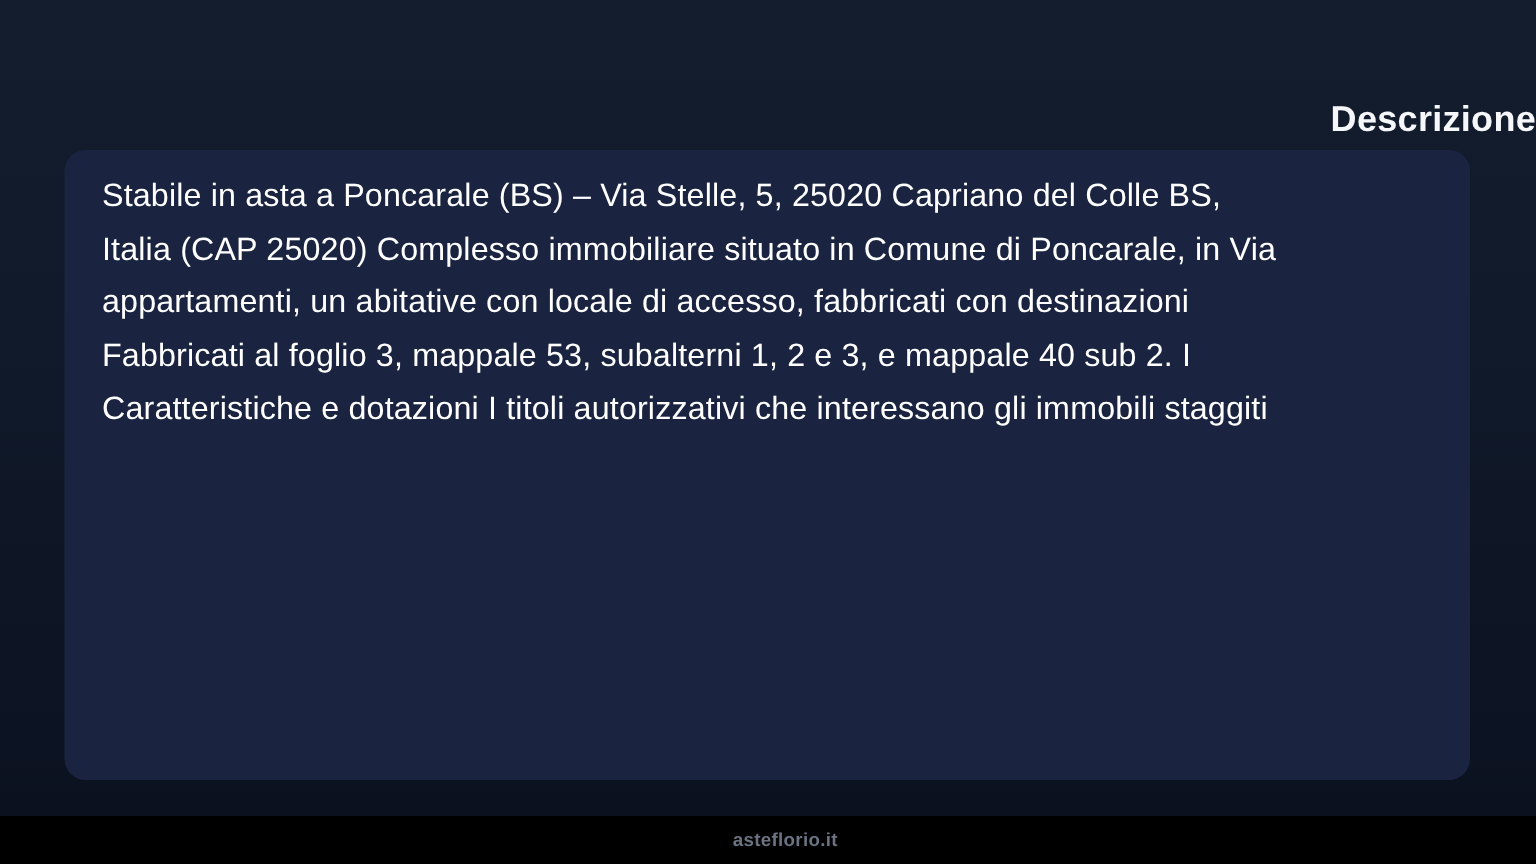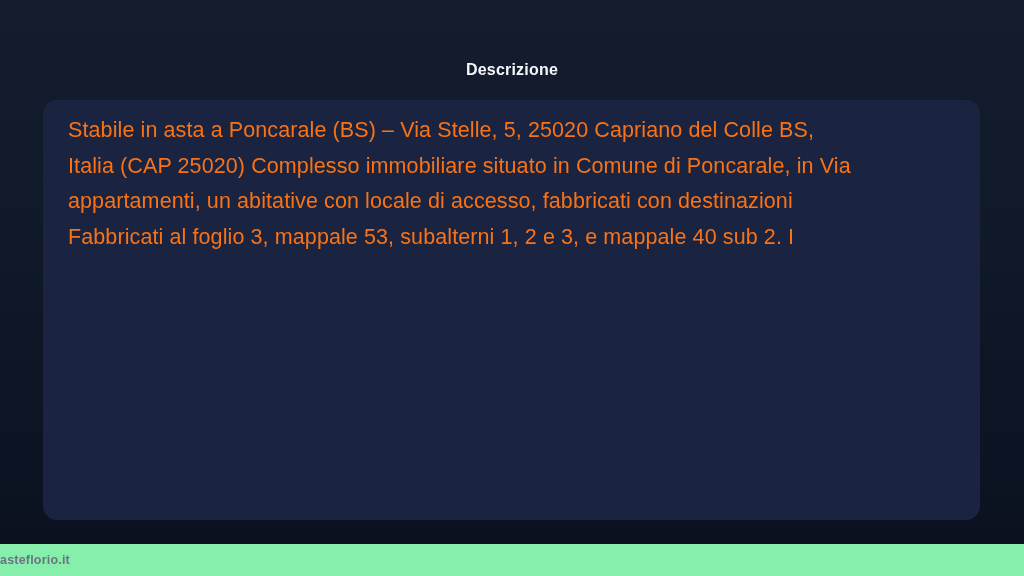--- a/index.html
+++ b/index.html
@@ -12,68 +12,71 @@
     position: relative;
     overflow: hidden;
     font-family: "Liberation Sans", sans-serif;
     background: linear-gradient(180deg, #141d2e 0%, #111a2b 35%, #0c1322 85%, #0a101c 100%);
   }
   .page-title {
     position: absolute;
     top: 50px;
     left: 0;
     right: 0;
-    text-align: center;
+    text-align: right;
     color: #f5f7fa;
-    font-size: 16px;
+    font-size: 24px;
     font-weight: 700;
     letter-spacing: 0.2px;
   }
   .description-card {
     position: absolute;
     left: 43px;
     top: 100px;
     width: 937px;
     height: 420px;
     box-sizing: border-box;
     background: #1a2440;
     border-radius: 14px;
     padding: 13px 25px;
   }
   .description-line {
-    color: #f97316;
+    color: #ffffff;
     font-size: 21.5px;
     line-height: 35.5px;
     white-space: nowrap;
     letter-spacing: 0.1px;
   }
   .footer-bar {
     position: absolute;
     left: 0;
     right: 0;
     bottom: 0;
     height: 32px;
-    background: #86efac;
+    background: #000000;
     display: flex;
     align-items: center;
+    justify-content: center;
+    padding-left: 23px;
   }
   .footer-site-label {
     color: #6b7383;
     font-size: 12.5px;
     font-weight: 700;
     letter-spacing: 0.2px;
   }
 </style>
 </head>
 <body>
 
 <h1 class="page-title">Descrizione</h1>
 
 <div class="description-card">
   <div class="description-line">Stabile in asta a Poncarale (BS) – Via Stelle, 5, 25020 Capriano del Colle BS,</div>
   <div class="description-line">Italia (CAP 25020) Complesso immobiliare situato in Comune di Poncarale, in Via</div>
   <div class="description-line">appartamenti, un abitative con locale di accesso, fabbricati con destinazioni</div>
   <div class="description-line">Fabbricati al foglio 3, mappale 53, subalterni 1, 2 e 3, e mappale 40 sub 2. I</div>
+  <div class="description-line">Caratteristiche e dotazioni I titoli autorizzativi che interessano gli immobili staggiti</div>
 </div>
 
 <div class="footer-bar">
   <span class="footer-site-label">asteflorio.it</span>
 </div>
 
 </body></html>

